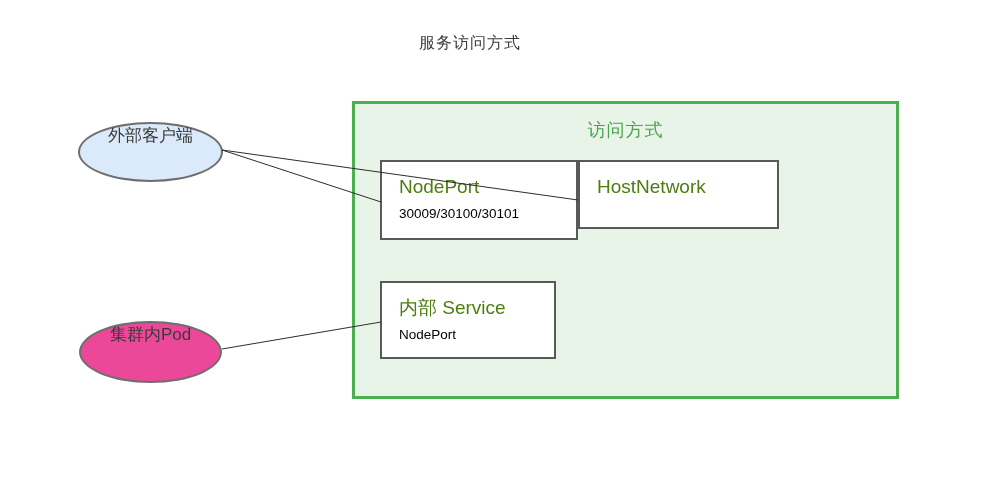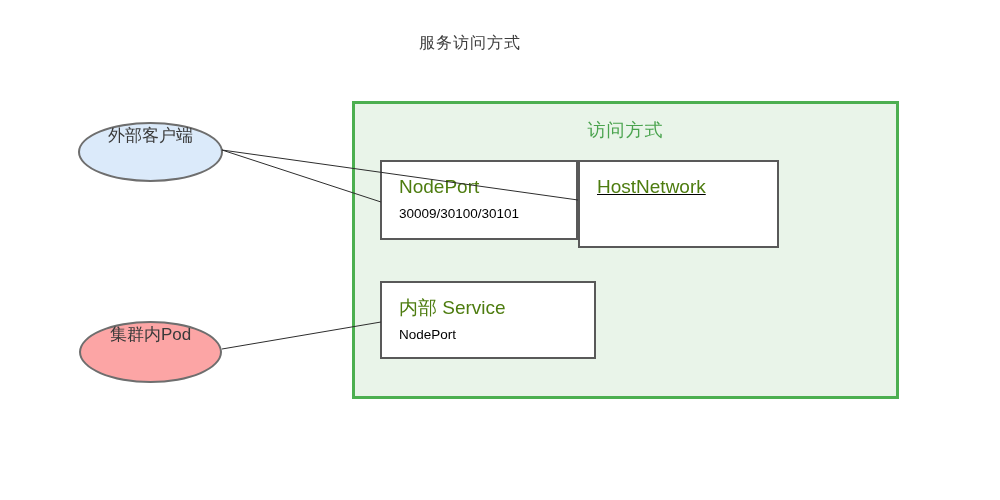--- a/index.html
+++ b/index.html
@@ -62,22 +62,22 @@
 
   .node-box .node-subtitle {
     margin-top: 9px;
     font-size: 13.5px;
     color: #000000;
     line-height: 1.1;
     white-space: nowrap;
   }
 
   .nodeport-box    { left: 25px;  top: 56px;  width: 198px; height: 80px; }
-  .hostnetwork-box { left: 223px; top: 56px;  width: 201px; height: 88px; text-decoration: underline; }
-  .service-box     { left: 25px;  top: 177px; width: 216px; height: 78px; }
+  .hostnetwork-box { left: 223px; top: 56px;  width: 201px; height: 69px; }
+  .service-box     { left: 25px;  top: 177px; width: 176px; height: 78px; }
 
   .ellipse-node {
     position: absolute;
     border: 2px solid #6e6e6e;
     border-radius: 50%;
     display: flex;
     align-items: flex-start;
     justify-content: center;
     font-size: 17px;
     color: #3a3a3a;
@@ -85,21 +85,21 @@
 
   .external-client {
     left: 78px; top: 122px;
     width: 145px; height: 60px;
     background: #dbeafa;
   }
 
   .cluster-pod {
     left: 79px; top: 321px;
     width: 143px; height: 62px;
-    background: #fca5a5;
+    background: #ec4899;
   }
 
   .connector-layer {
     position: absolute;
     left: 0; top: 0;
     width: 1000px; height: 500px;
     pointer-events: none;
     z-index: 5;
   }
   .connector-layer line {

